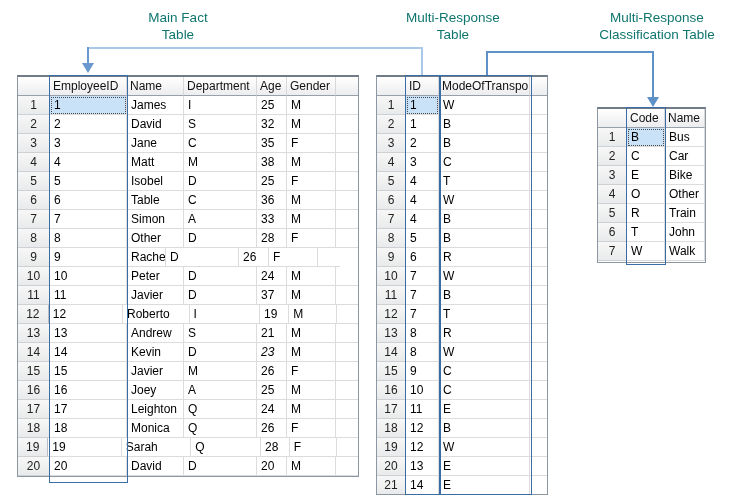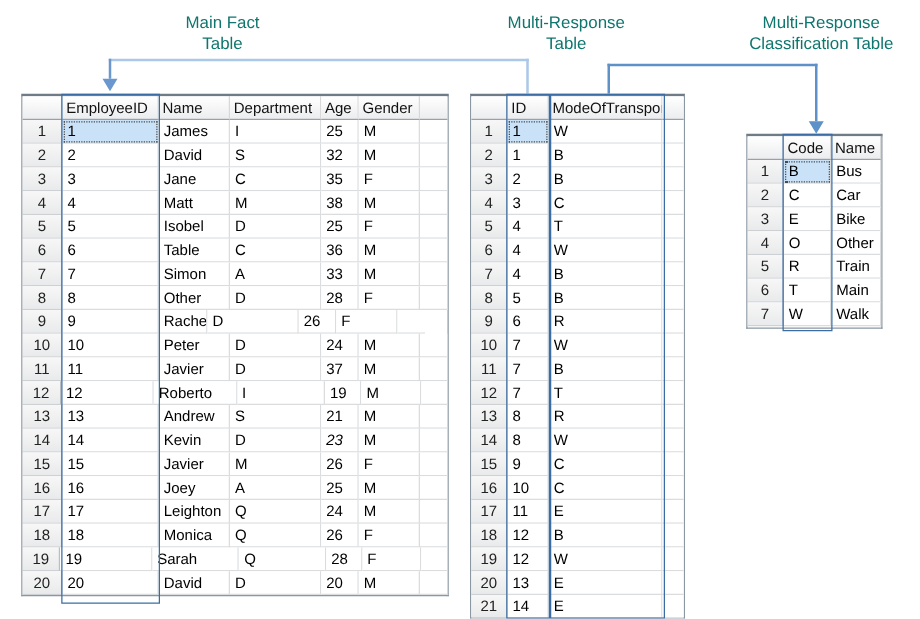--- a/index.html
+++ b/index.html
@@ -439,21 +439,21 @@
         <div class="cell dc" style="width: 40px;">Other</div>
       </div>
       <div class="row">
         <div class="cell rh" style="width: 29px;">5</div>
         <div class="cell dc" style="width: 38px;">R</div>
         <div class="cell dc" style="width: 40px;">Train</div>
       </div>
       <div class="row">
         <div class="cell rh" style="width: 29px;">6</div>
         <div class="cell dc" style="width: 38px;">T</div>
-        <div class="cell dc" style="width: 40px;">Main</div>
+        <div class="cell dc" style="width: 40px;">John</div>
       </div>
       <div class="row">
         <div class="cell rh" style="width: 29px;">7</div>
         <div class="cell dc" style="width: 38px;">W</div>
         <div class="cell dc" style="width: 40px;">Walk</div>
       </div>
     </div>
 
   <div class="key-outline" style="left:49px;top:75px;width:79px;height:408px;"></div>
   <div class="key-outline" style="left:405px;top:75px;width:35px;height:420px;"></div>

